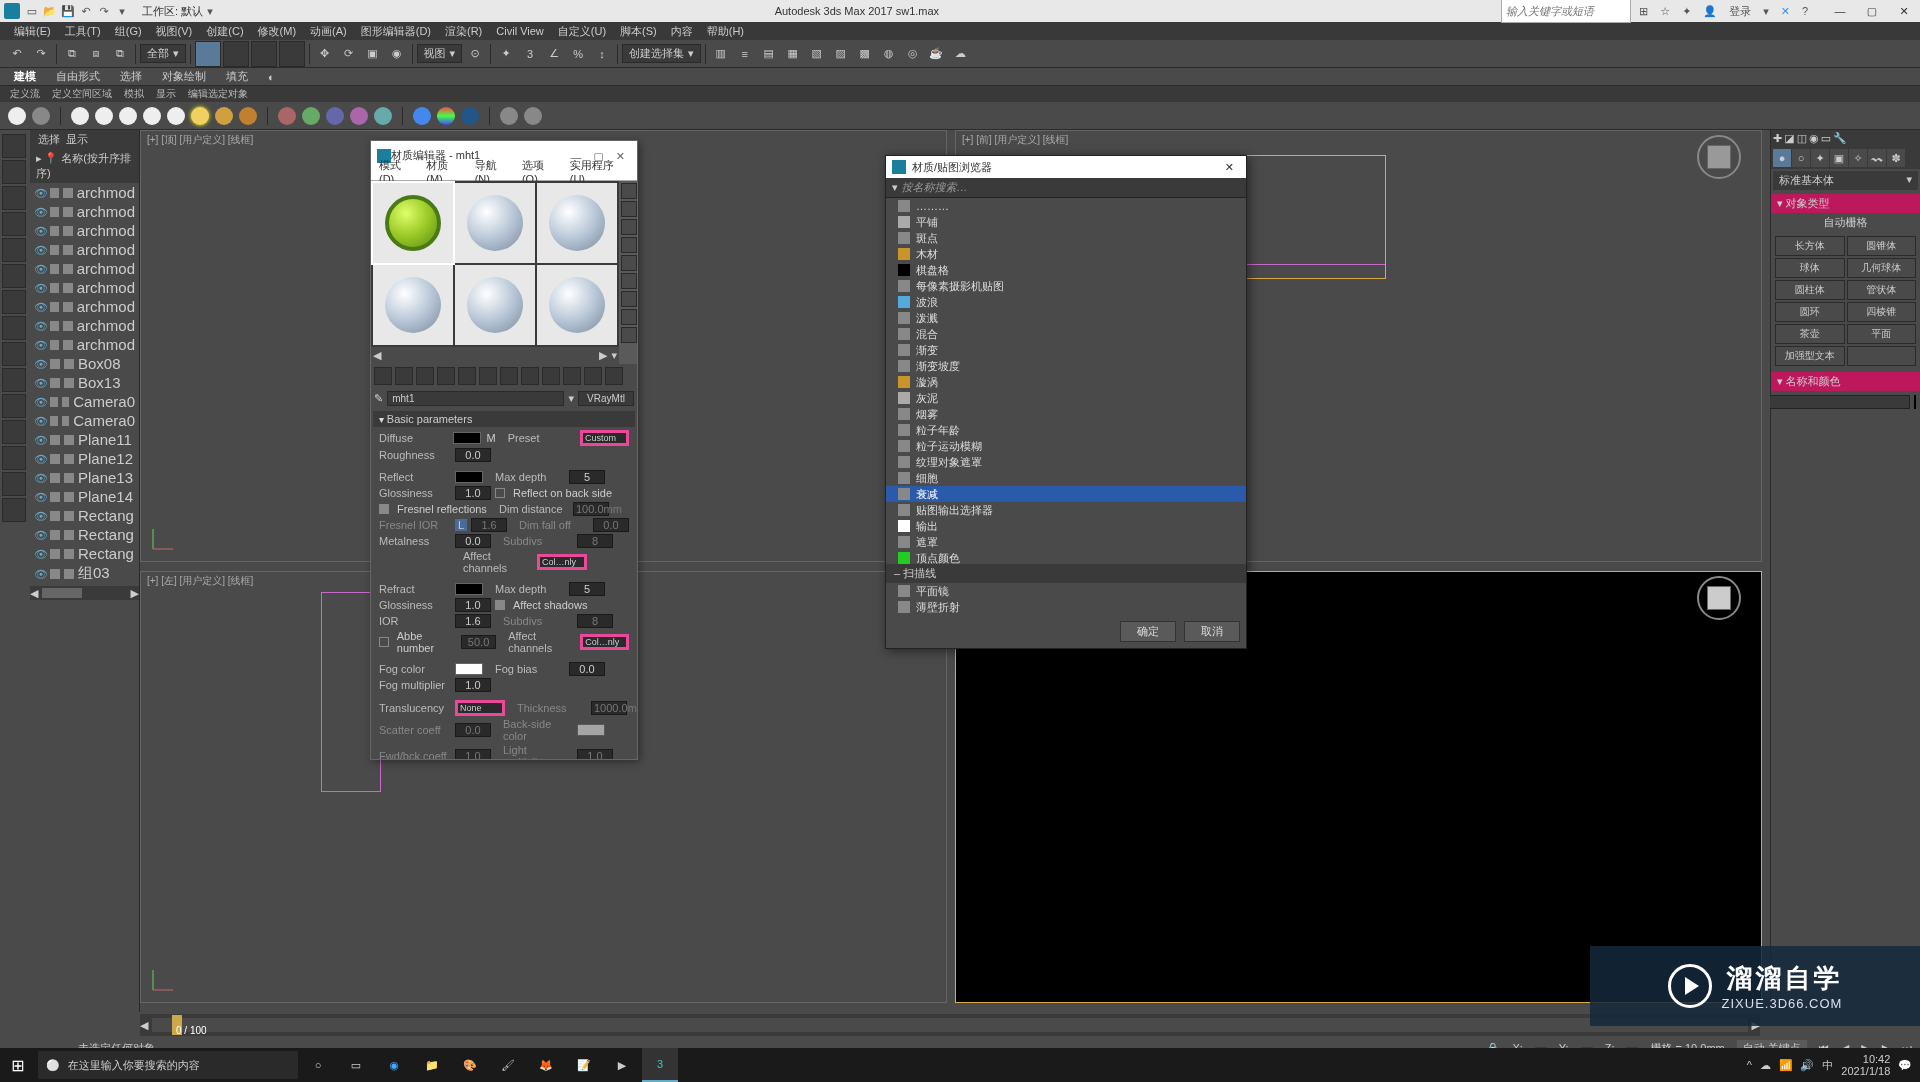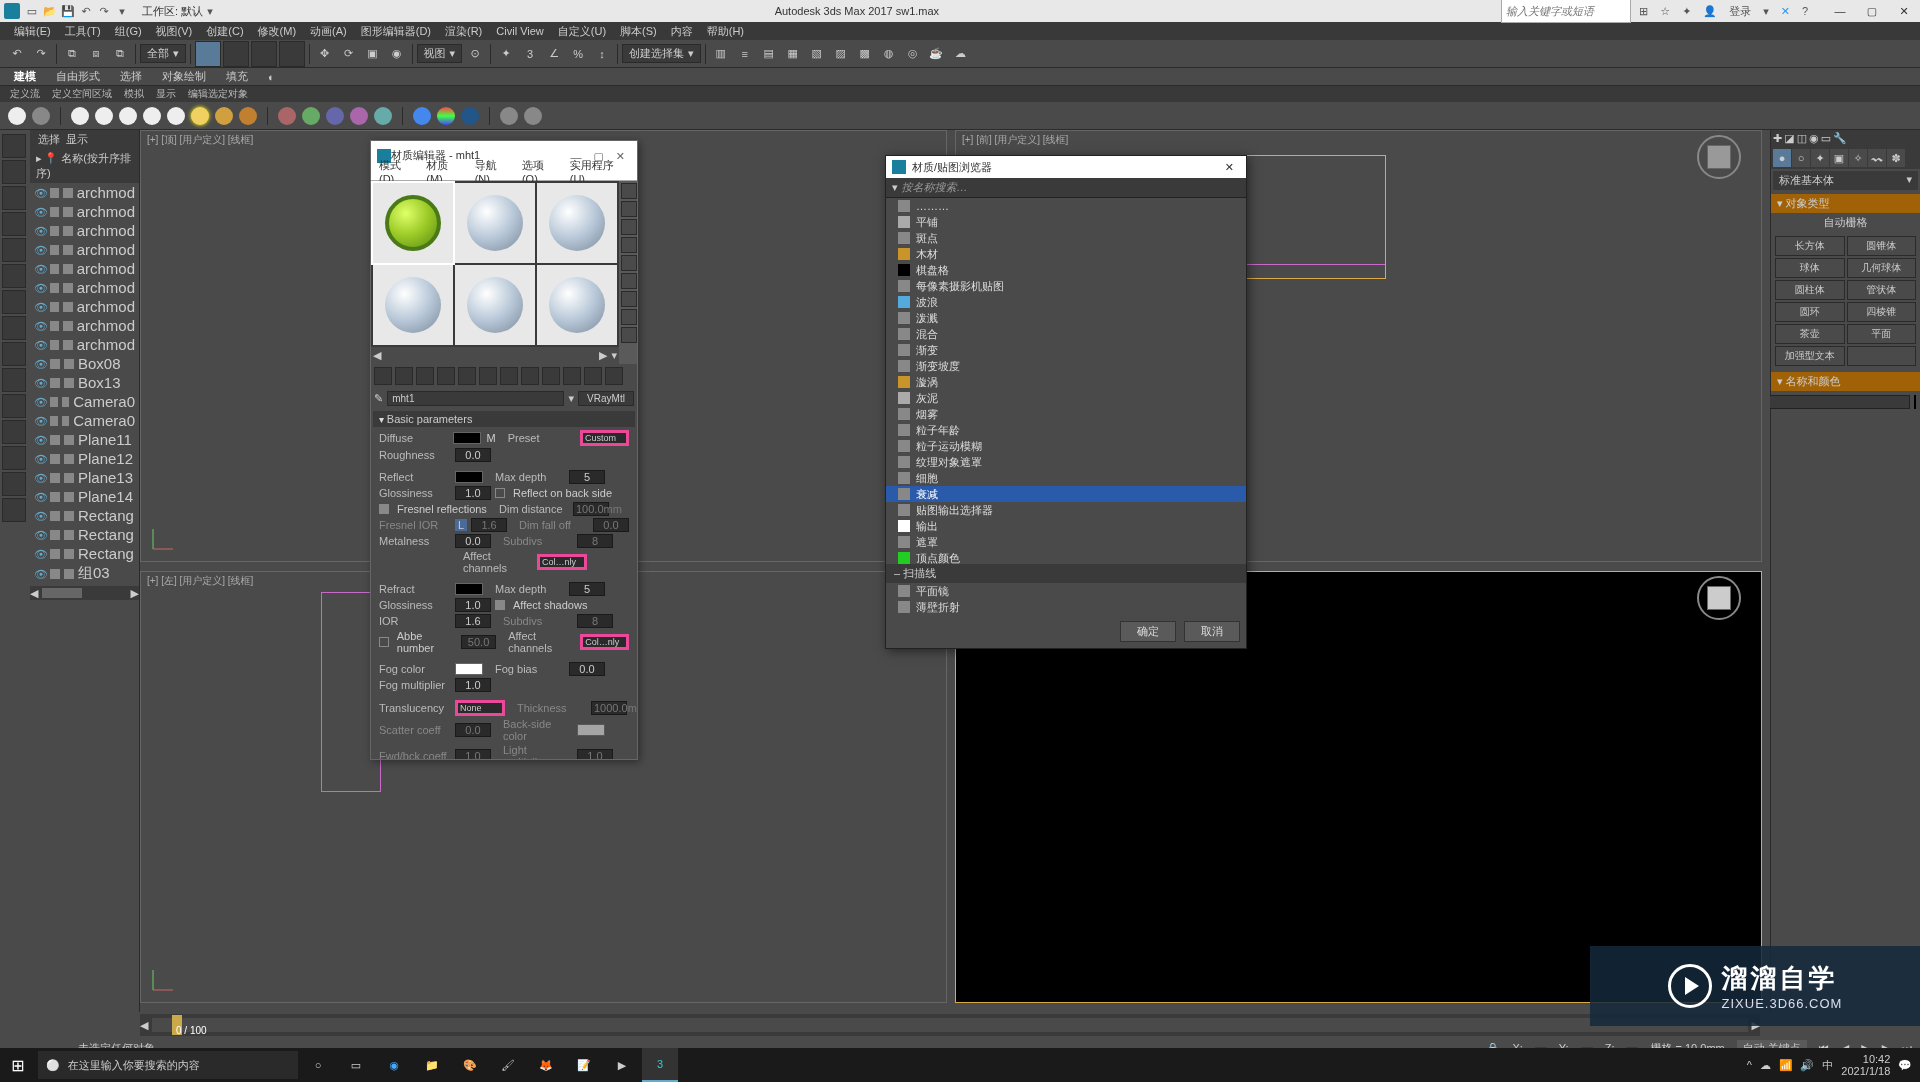--- a/index.html
+++ b/index.html
@@ -47,21 +47,21 @@
 .vp.active{border:1px solid #d9a94a}
 .vp .label{position:absolute;top:2px;left:6px;color:#aaa;font-size:10px}
 .vp .axis{position:absolute;bottom:8px;left:8px;width:30px;height:30px}
 .vp .rect{position:absolute;border:1px solid #c969c9}
 .viewcube{position:absolute;top:4px;right:20px;width:44px;height:44px;border:2px solid #888;border-radius:50%;display:flex;align-items:center;justify-content:center}
 .viewcube .cube{width:24px;height:24px;background:#999;border:1px solid #666}
 .right-panel{width:150px;background:#4a4a4a;border-left:1px solid #2a2a2a}
 .right-panel .tabs{display:flex;gap:1px;padding:2px;background:#3a3a3a}
 .right-panel .tabs span{width:18px;height:18px;background:#4a4a4a;display:flex;align-items:center;justify-content:center}
 .right-panel .tabs span.act{background:#5a7a9a}
-.right-panel .section{background:#a16207;padding:2px 6px;margin-top:2px}
+.right-panel .section{background:#be185d;padding:2px 6px;margin-top:2px}
 .right-panel .btngrid{display:grid;grid-template-columns:1fr 1fr;gap:2px;padding:4px}
 .right-panel .btngrid button{background:#4a4a4a;border:1px solid #2a2a2a;color:#ccc;padding:2px;font-size:10px}
 .right-panel .color-row{display:flex;align-items:center;justify-content:flex-end;padding:4px}
 .right-panel .swatch{width:18px;height:14px;background:#c22;border:1px solid #000}
 .timeline{position:absolute;bottom:46px;left:140px;right:160px;height:22px;background:#3a3a3a;display:flex;align-items:center}
 .timeline .track{flex:1;height:14px;background:#4a4a4a;position:relative;margin:0 4px}
 .timeline .marker{position:absolute;left:20px;top:-3px;width:10px;height:20px;background:#c9a94a}
 .status{position:absolute;bottom:24px;left:0;right:0;height:20px;background:#4a4a4a;display:flex;align-items:center;gap:12px;padding:0 8px;font-size:10px}
 .status .coord{background:#3a3a3a;padding:1px 6px}
 .status2{position:absolute;bottom:4px;left:0;right:0;height:18px;background:#4a4a4a;display:flex;align-items:center;gap:8px;padding:0 8px;font-size:10px}
@@ -123,21 +123,21 @@
 .mat-browser .mb-item .nm{color:#ddd;font-size:11px}
 .mat-browser .mb-item.sel .nm{color:#fff}
 .mat-browser .mb-cat{padding:2px 8px;color:#ccc;background:#3a3a3a}
 .mat-browser .mb-btns{display:flex;justify-content:flex-end;gap:8px;padding:6px;background:#4a4a4a}
 .mat-browser .mb-btns button{width:56px;padding:2px;background:#5a5a5a;border:1px solid #333;color:#ddd}
 
 
 .watermark{position:absolute;right:0;bottom:56px;width:330px;height:80px;background:rgba(20,40,60,.85);display:flex;align-items:center;justify-content:center;gap:10px;z-index:40}
 .watermark .play{width:44px;height:44px;border:3px solid #fff;border-radius:50%;display:flex;align-items:center;justify-content:center}
 .watermark .play::after{content:"";border-left:14px solid #fff;border-top:9px solid transparent;border-bottom:9px solid transparent;margin-left:4px}
-.watermark .txt{text-align:left}
+.watermark .txt{text-align:right}
 .watermark .txt .big{font-size:26px;color:#fff;font-weight:bold;letter-spacing:3px}
 .watermark .txt .small{font-size:13px;color:#dde;letter-spacing:1px}
 
 .scroller{position:absolute;bottom:0;left:0;right:0;height:14px;background:#3a3a3a;display:flex;align-items:center}
 .scroller .thumb{height:10px;background:#666;width:40px;margin-left:4px}
 </style>
 </head>
 <body>
 
 <div class="titlebar">

